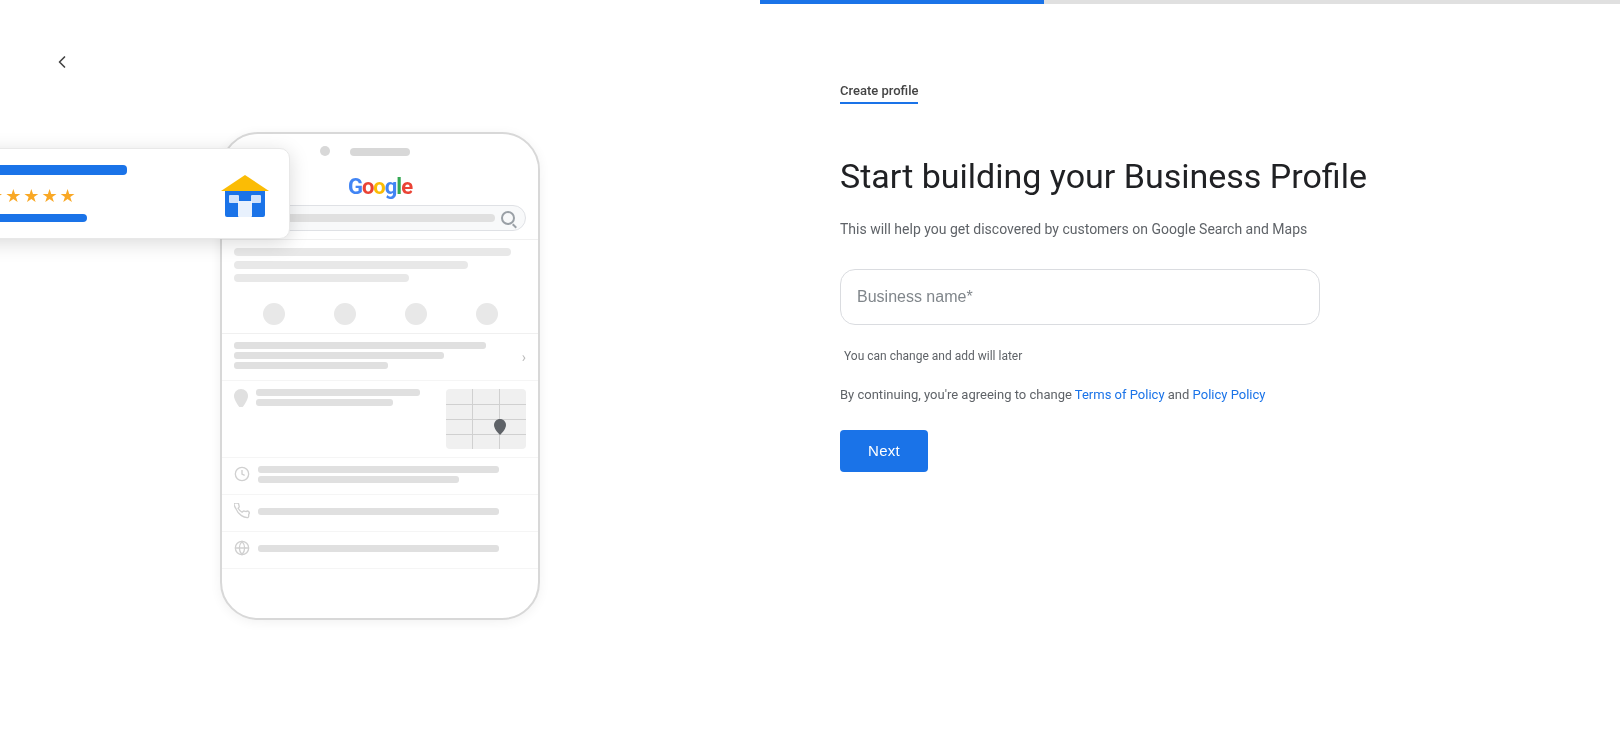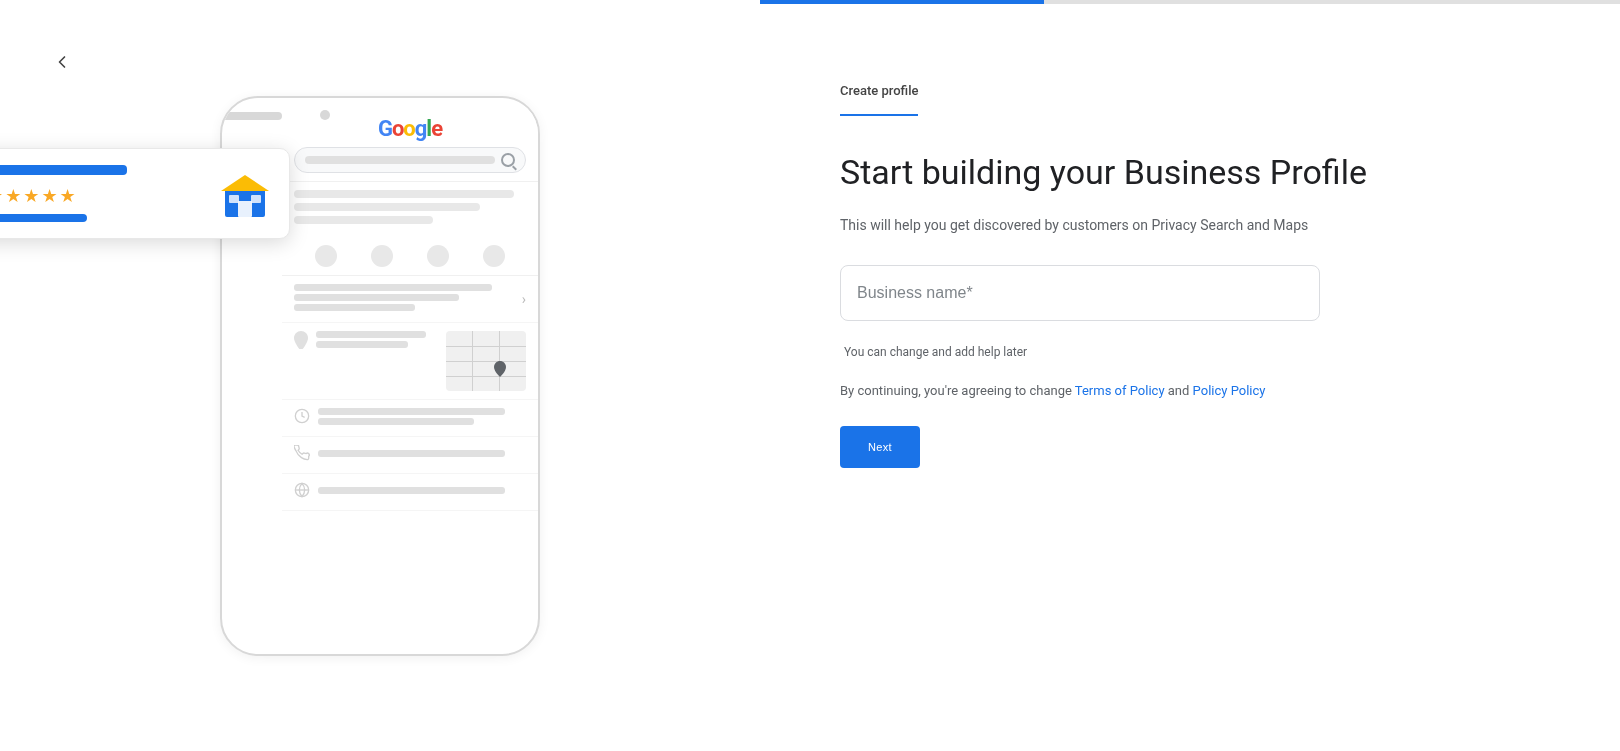--- a/index.html
+++ b/index.html
@@ -34,26 +34,27 @@
       display: flex;
       align-items: center;
       justify-content: center;
       width: 36px;
       height: 36px;
     }
 
     
     .phone-mockup {
       width: 320px;
-      height: 560px;
+      height: 488px;
       border: 2px solid #d8d8d8;
       border-radius: 38px;
       background: #fff;
       position: relative;
       display: flex;
+      flex-direction: column;
       overflow: hidden;
       box-shadow: 0 2px 12px rgba(0,0,0,0.06);
     }
 
     .phone-speaker {
       width: 60px;
       height: 8px;
       background: #d8d8d8;
       border-radius: 4px;
       margin: 14px auto 0;
@@ -306,22 +307,22 @@
 
     .form-area {
       padding: 40px 80px 40px 80px;
       margin-top: 40px;
     }
 
     .tab-label {
       font-size: 13px;
       color: #444;
       font-weight: 500;
-      margin-bottom: 4px;
-      padding-bottom: 16px;
+      margin-bottom: 20px;
+      padding-bottom: 4px;
       display: inline-block;
       border-bottom: 2px solid #1a73e8;
     }
 
     .main-heading {
       font-size: 34px;
       font-weight: 400;
       color: #202124;
       margin-bottom: 24px;
       margin-top: 32px;
@@ -335,21 +336,21 @@
     }
 
     .form-input-wrap {
       margin-bottom: 24px;
     }
 
     .form-input {
       width: 480px;
       height: 56px;
       border: 1px solid #dadce0;
-      border-radius: 8px;
+      border-radius: 15px;
       padding: 16px;
       font-size: 16px;
       color: #4d7c0f;
       outline: none;
       transition: border-color 0.2s;
       background: #fff;
     }
 
     .form-input::placeholder {
       color: #80868b;
@@ -375,21 +376,21 @@
       cursor: pointer;
     }
 
     .next-btn {
       background: #1a73e8;
       color: #fff;
       border: none;
       border-radius: 4px;
       padding: 0 28px;
       height: 42px;
-      font-size: 11px;
+      font-size: 15px;
       font-weight: 500;
       cursor: pointer;
       letter-spacing: 0.3px;
     }
   </style>
 </head>
 <body>
 
 <div class="left-panel">
 
@@ -532,28 +533,28 @@
   <div class="progress-bar-container">
     <div class="progress-bar-fill"></div>
   </div>
 
   <div class="form-area">
 
     <span class="tab-label">Create profile</span>
 
     <h1 class="main-heading">Start building your Business Profile</h1>
 
-    <p class="sub-text">This will help you get discovered by customers on Privacy Search and Maps</p>
+    <p class="sub-text">This will help you get discovered by customers on Google Search and Maps</p>
 
     <div class="form-input-wrap">
       <input class="form-input" type="text" placeholder="Business name*" style="">
     </div>
 
     <div class="form-input-wrap">
-      <p class="hint-text">You can change and add help later</p>
+      <p class="hint-text">You can change and add will later</p>
     </div>
 
     <p class="terms-text">
       <span>By continuing, you're agreeing to change </span><a class="terms-link">Terms of Policy</a><span> and </span><a class="terms-link">Policy Policy</a>
     </p>
 
     <button class="next-btn">Next</button>
 
   </div>
 </div>

